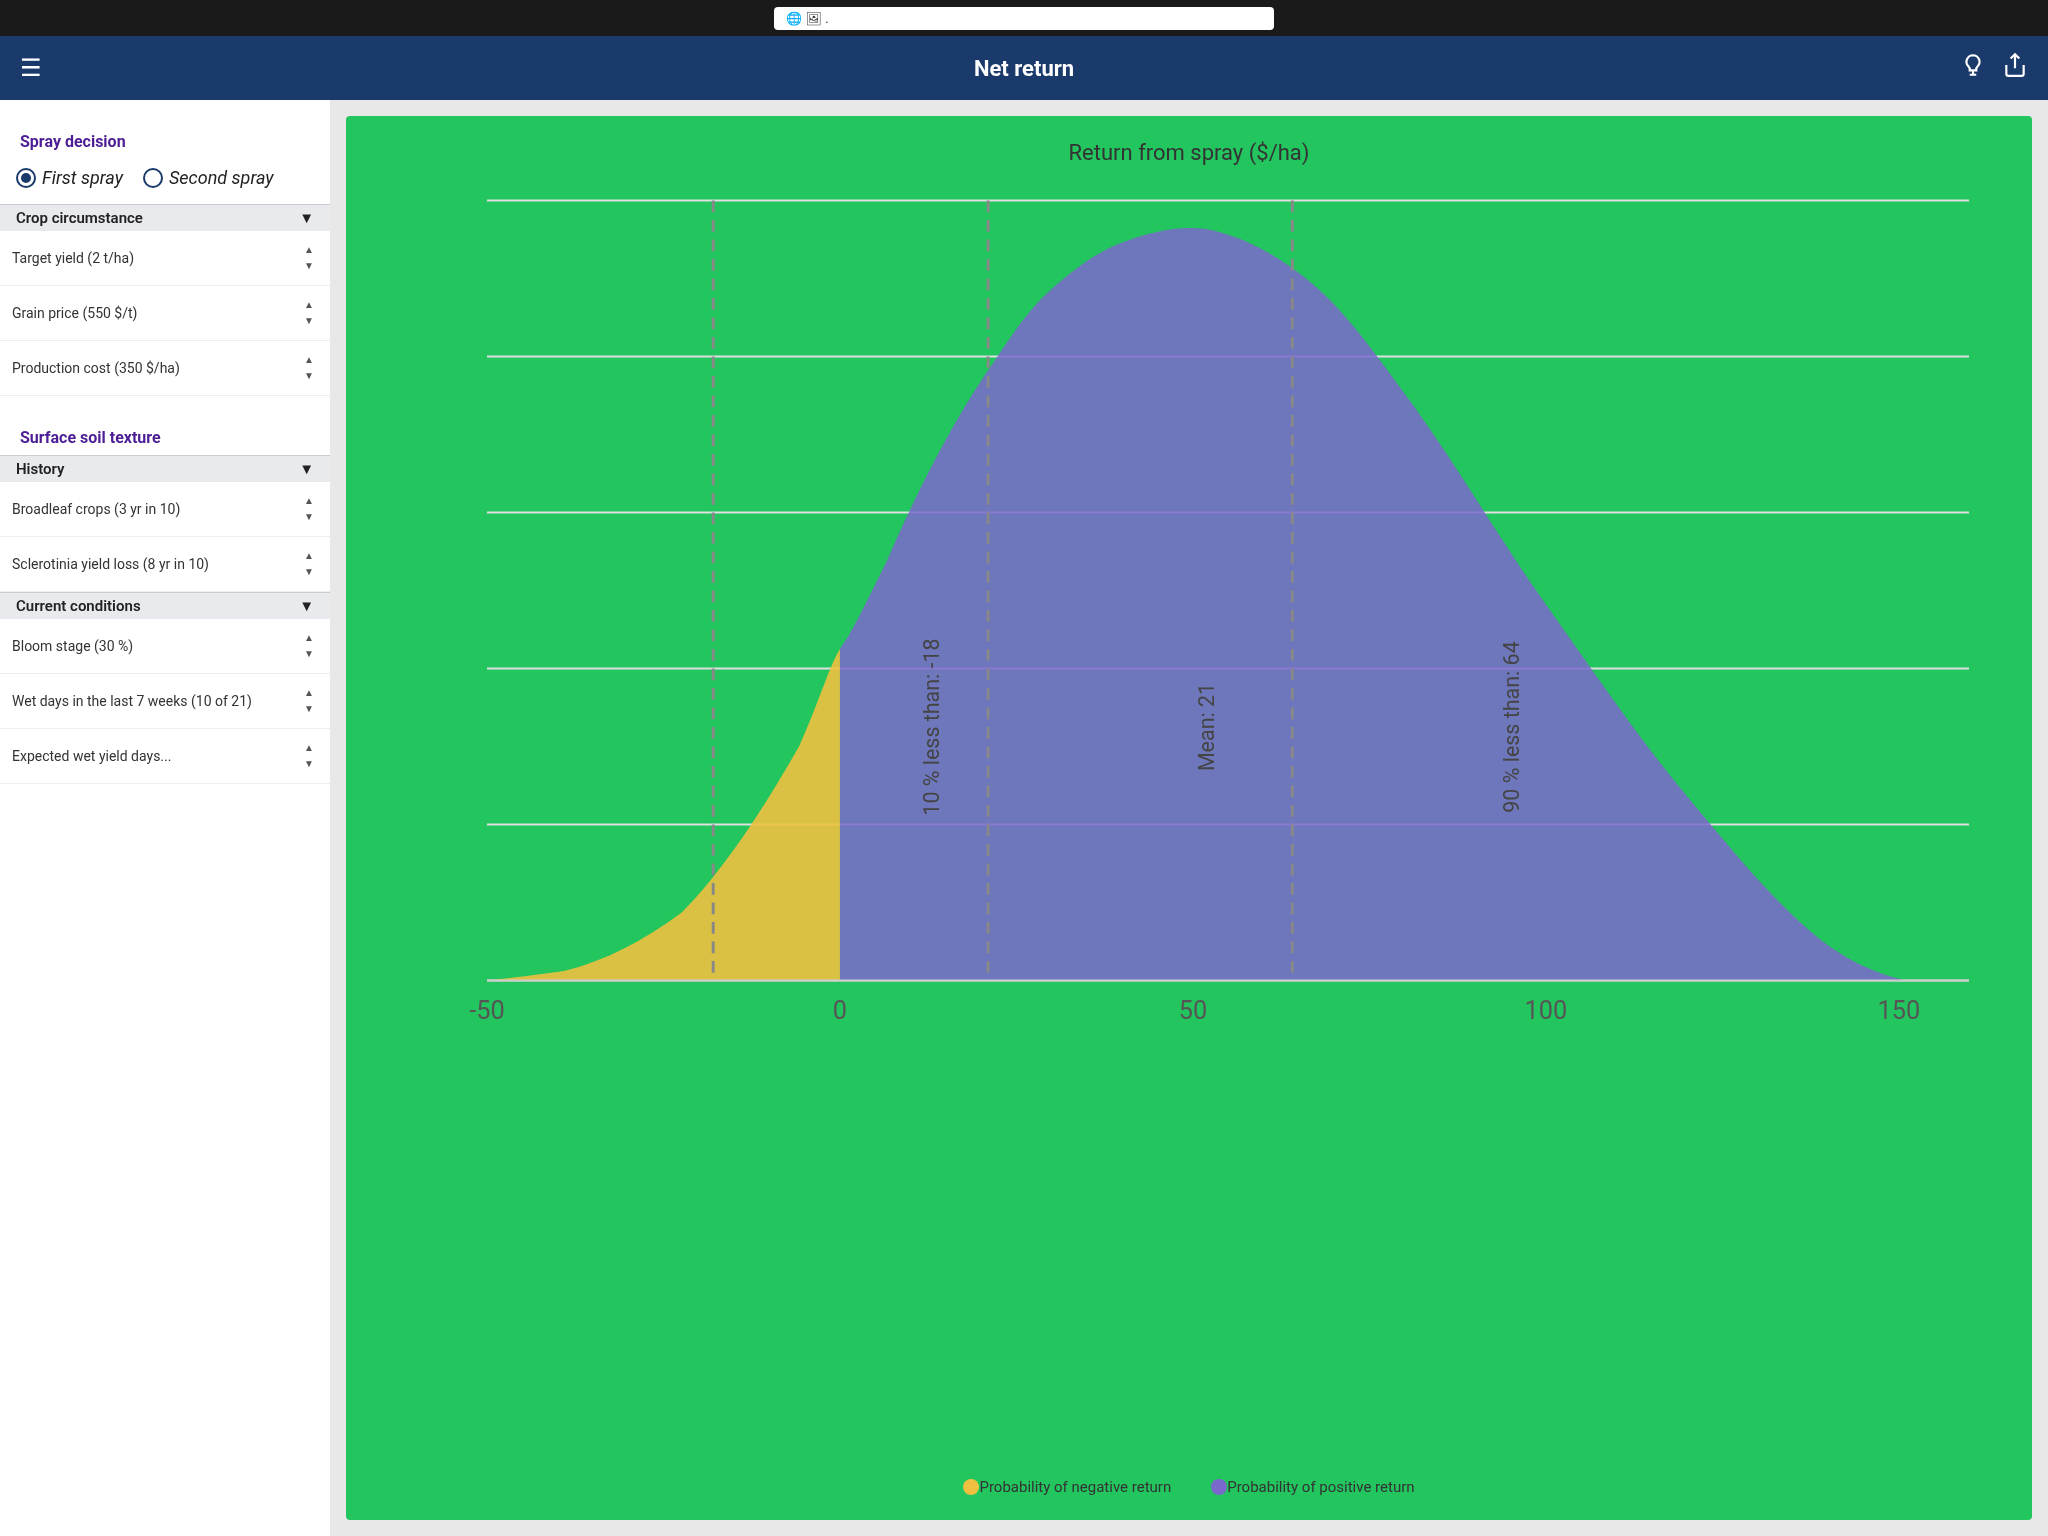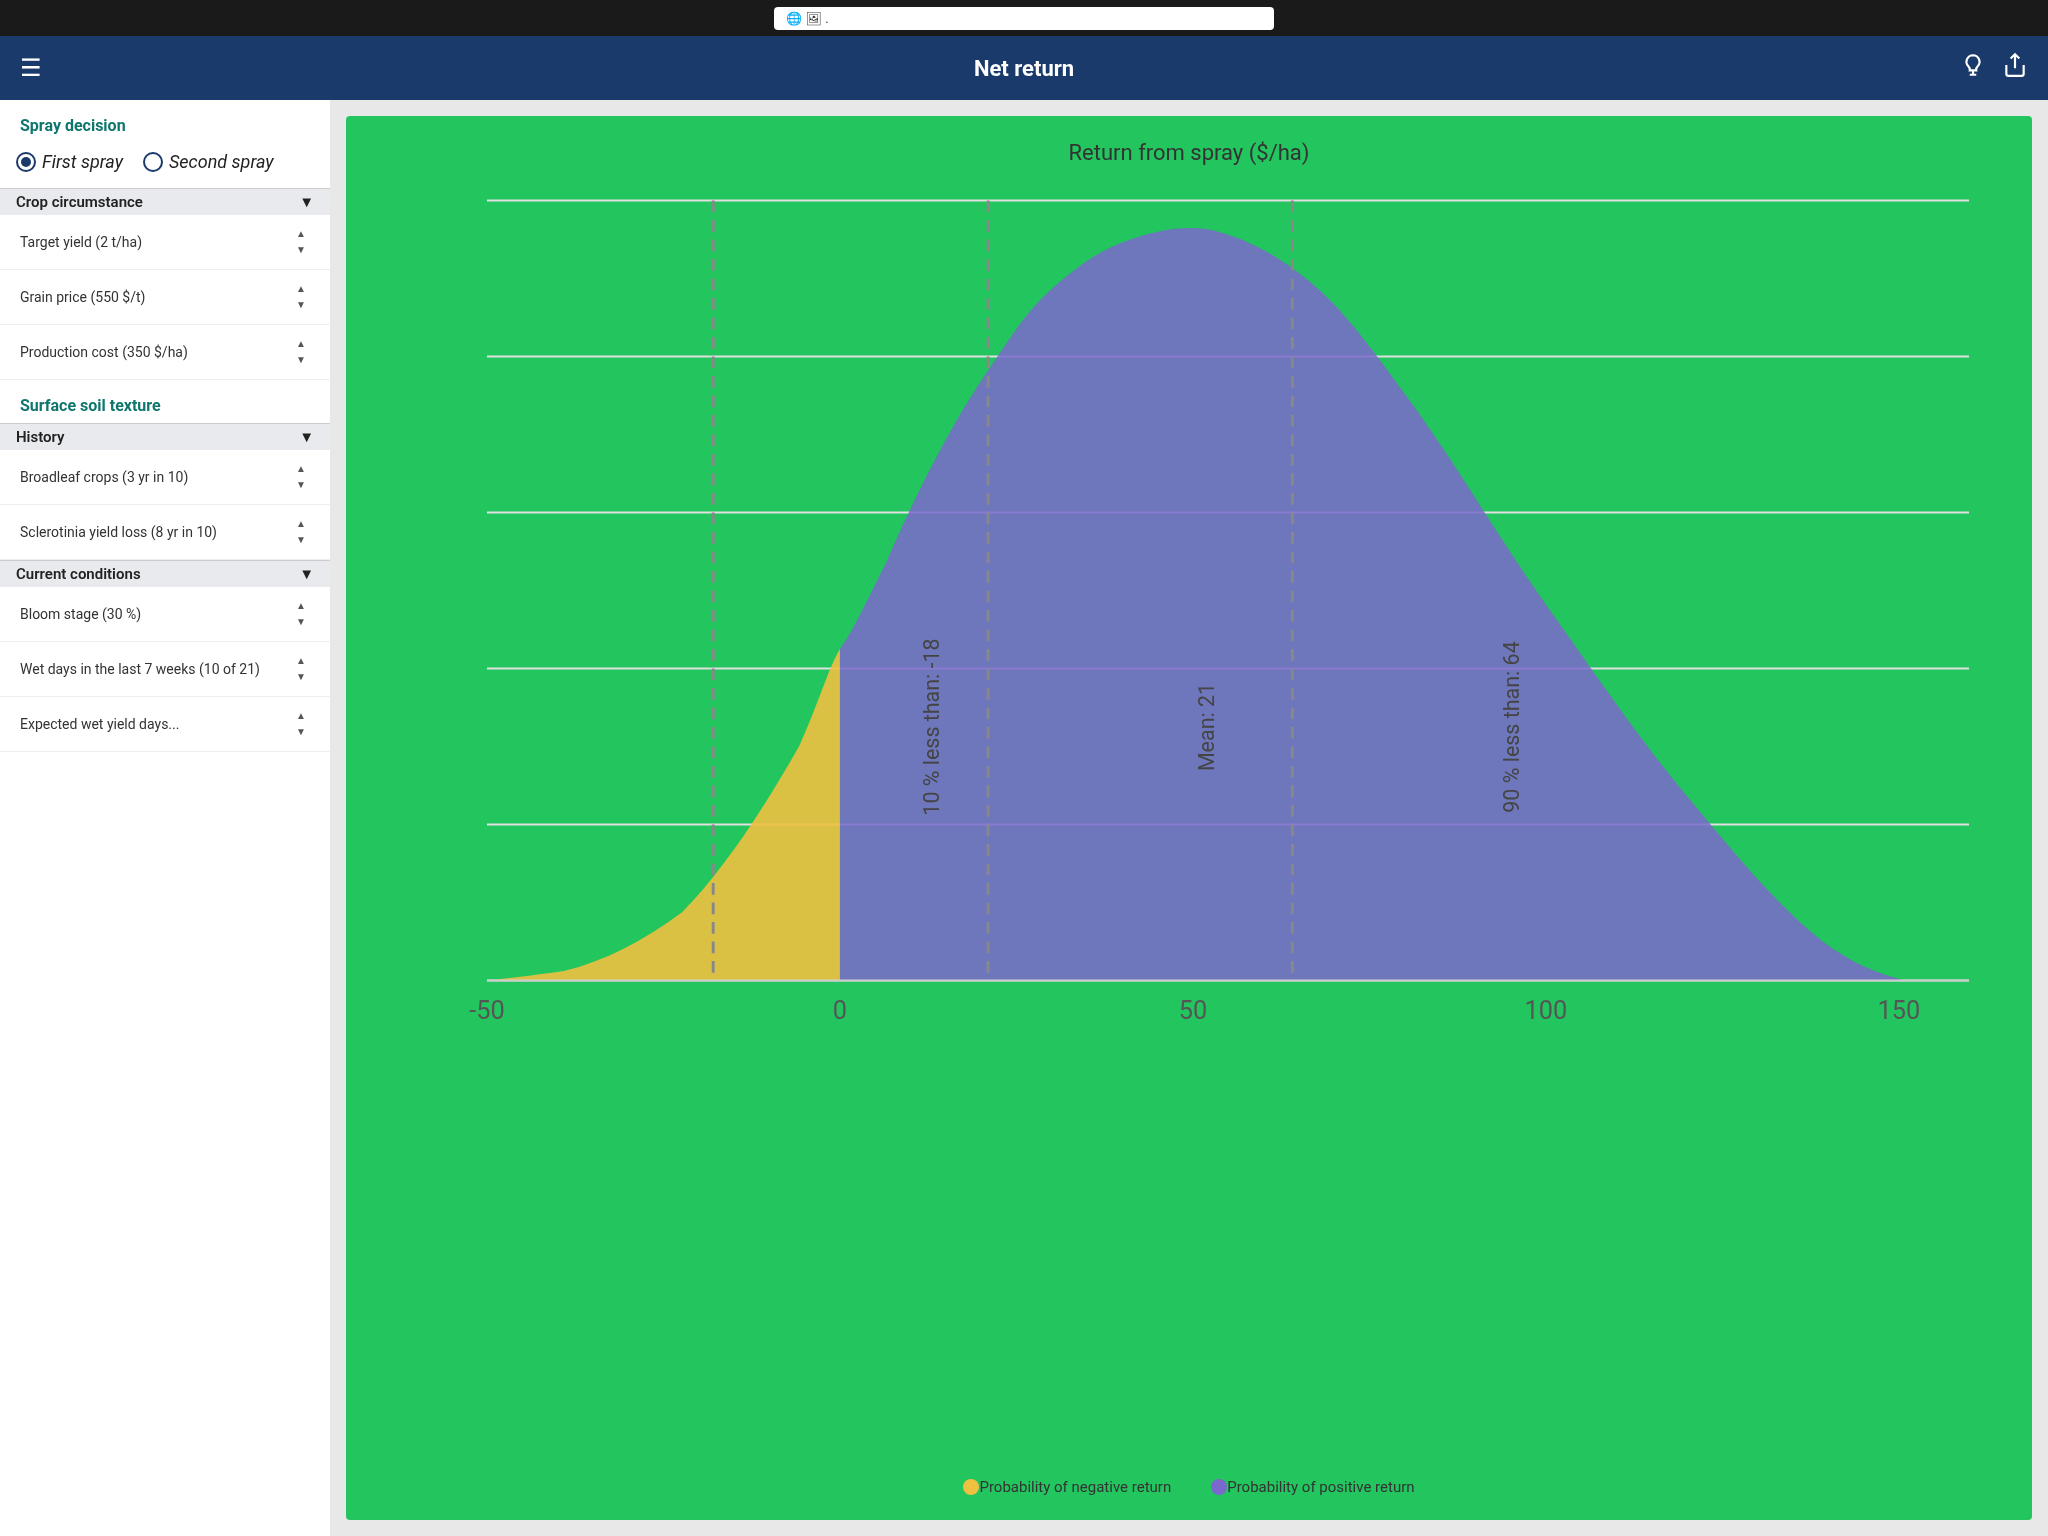--- a/index.html
+++ b/index.html
@@ -66,22 +66,22 @@
     .sidebar {
       width: 330px;
       background: white;
       flex-shrink: 0;
       overflow-y: auto;
     }
 
     .section-label {
       font-size: 16px;
       font-weight: bold;
-      color: #0f766e;
-      padding: 16px 20px 8px;
+      color: #4c1d95;
+      padding: 32px 20px 8px;
     }
 
     .radio-group {
       display: flex;
       align-items: center;
       gap: 20px;
       padding: 8px 16px 16px;
     }
     .radio-option {
       display: flex;
@@ -125,21 +125,21 @@
     }
     .chevron-icon {
       font-size: 18px;
       color: #555;
     }
 
     .field-row {
       display: flex;
       align-items: center;
       justify-content: space-between;
-      padding: 12px 20px;
+      padding: 12px 12px;
       border-bottom: 1px solid #eee;
       background: white;
     }
     .field-label {
       font-size: 14px;
       color: #333;
     }
     .stepper {
       display: flex;
       flex-direction: column;

